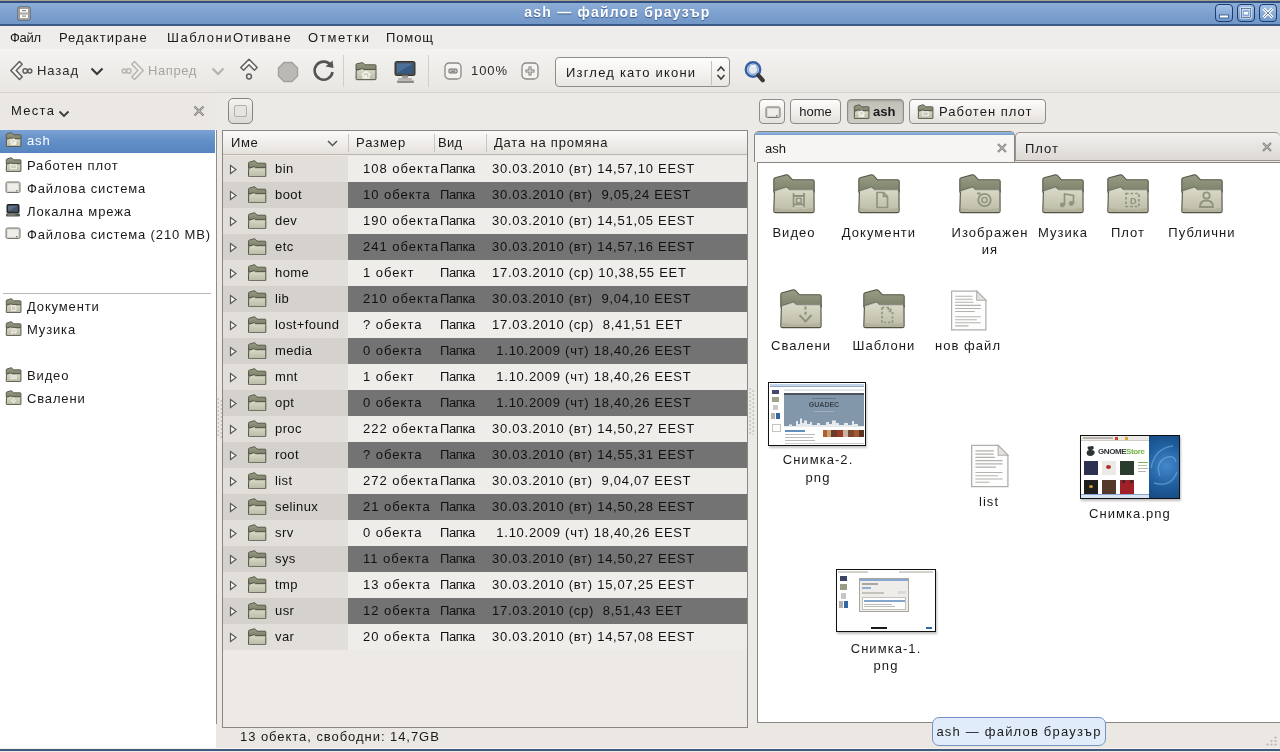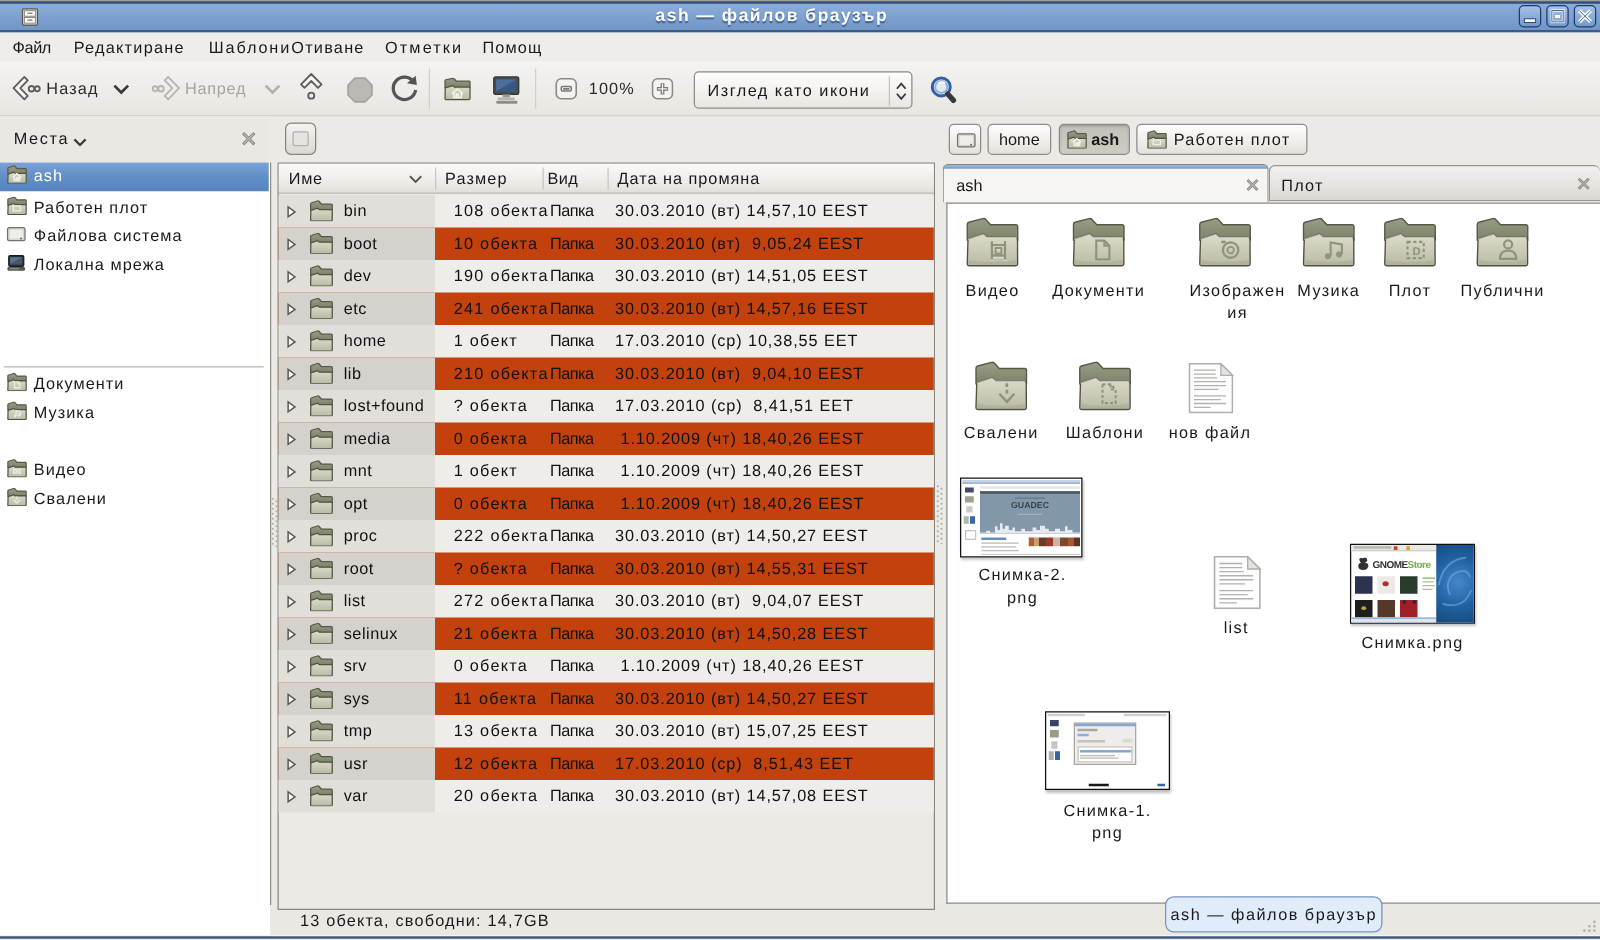--- a/index.html
+++ b/index.html
@@ -30,21 +30,21 @@
 #ashrow{width:215px;background:linear-gradient(#7ca2d6,#6390c7 45%,#5584c0);height:23px}
 #ashrow .tx{color:#fff}
 
 #flist{left:222px;top:130px;width:526px;height:598px;border:1px solid #8a8681;background:#edeae6;z-index:1}
 #flhead{left:0;top:0;width:524px;height:24px;background:linear-gradient(#fbfaf9,#eae7e3 80%,#e3e0db);border-bottom:1px solid #b9b5af}
 .hsep{top:3px;width:1px;height:18px;background:#c9c5bf}
 .hcell{top:4px;font-size:13px;color:#1a1a1a;white-space:nowrap}
 .frow{left:0;width:524px;height:26px;font-size:13px;color:#111;white-space:nowrap}
 .frow .nc{position:absolute;left:0;top:0;width:125px;height:26px}
 .ra .nc{background:#e2dfdb}.ra{background:#efedea}
-.rb .nc{background:#d5d1cd}.rb{background:#c2410c}
+.rb .nc{background:#d5d1cd}.rb{background:#737373}
 .frow .exp{position:absolute;left:6px;top:8px}
 .frow .fi{position:absolute;left:24px;top:4px}
 .frow .nm{position:absolute;left:52px;top:5px;letter-spacing:.4px}
 .frow .sz{position:absolute;left:140px;top:5px;width:78px;text-align:left;letter-spacing:1px}
 .frow .vd{position:absolute;left:217px;top:5px;letter-spacing:-.4px}
 .frow .dt{position:absolute;left:269px;top:5px;letter-spacing:.73px}
 
 .crumb{top:99px;height:25px;border:1px solid #8f8b85;border-radius:4px;background:linear-gradient(#fdfdfc,#efece9 60%,#e4e1dc);font-size:13px;color:#1a1a1a}
 #tabbar{left:748px;top:131px;width:532px;height:31px}
 #tab1{left:6px;top:0;width:261px;height:31px;background:#f6f5f3;border:1px solid #8a8681;border-bottom:none;border-radius:5px 5px 0 0}
@@ -243,20 +243,28 @@
 </div>
 <div class="prow ab" style="top:71px">
   <svg class="ic" width="17" height="15" viewBox="0 0 17 15">
           <rect x="2" y="1.5" width="12" height="8.5" rx="1" fill="#2e3436" stroke="#181c1e" stroke-width="1"></rect>
           <rect x="3.2" y="2.7" width="9.6" height="6" fill="#47566a"></rect>
           <path d="M3.2 2.7 L12.8 2.7 L3.2 8 Z" fill="#60718a"></path>
           <rect x="1" y="10.5" width="14" height="3" rx="1" fill="#555753"></rect>
           <rect x="2.5" y="11.3" width="8" height="1.2" fill="#888a85"></rect>
         </svg>
   <span class="tx">Локална мрежа</span>
+</div>
+<div class="prow ab" style="top:94px">
+  <svg class="ic" width="17" height="15" viewBox="0 0 17 15">
+          <rect x="1" y="2" width="14" height="10.5" rx="1.5" fill="#d9d6d1" stroke="#76736d" stroke-width="1"></rect>
+          <rect x="2.8" y="3.8" width="10.4" height="6.9" rx="1" fill="#f0eeeb"></rect>
+          <circle cx="11.8" cy="10.7" r=".8" fill="#6e6b65"></circle>
+        </svg>
+  <span class="tx">Файлова система (210 MB)</span>
 </div>
 <div class="ab" style="left:3px;top:163px;width:208px;height:1px;background:#b8b5b0"></div>
 <div class="prow ab" style="top:166px">
   <svg class="ic" width="17" height="15" viewBox="0 0 16 14">
           <use href="#folder16"></use>
           <path d="M6.2 7 L9.3 7 L10.2 8 L10.2 11.6 L6.2 11.6 Z M9 7 L9 8.2 L10.2 8.2" fill="none" stroke="#eceae4" stroke-width="1"></path>
         </svg>
   <span class="tx">Документи</span>
 </div>
 <div class="prow ab" style="top:189px">

